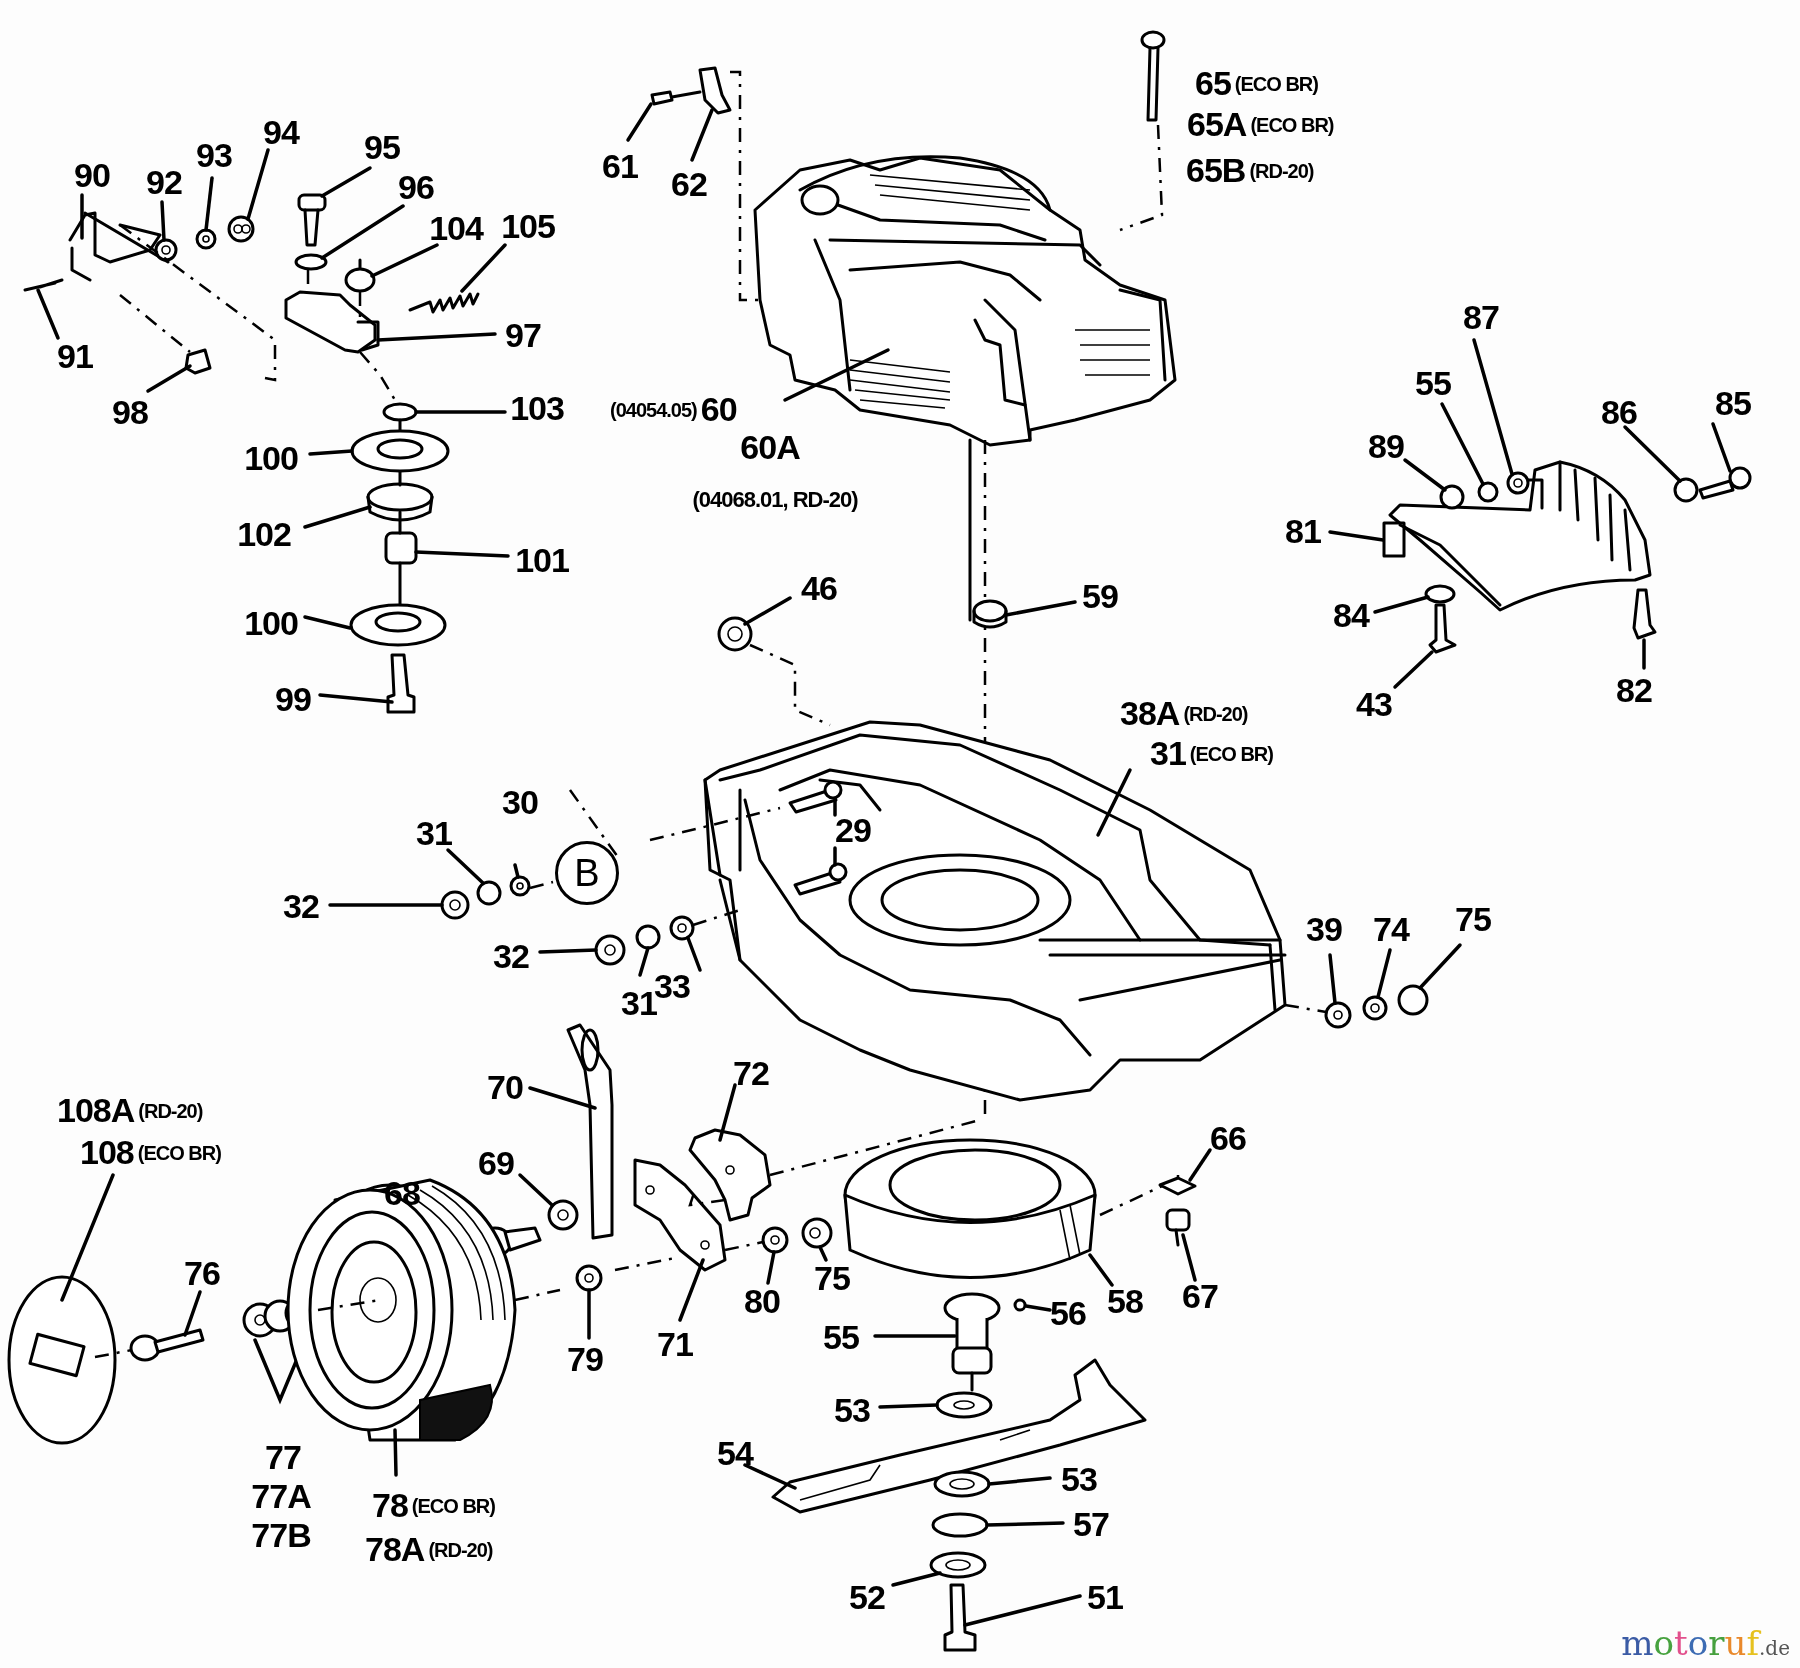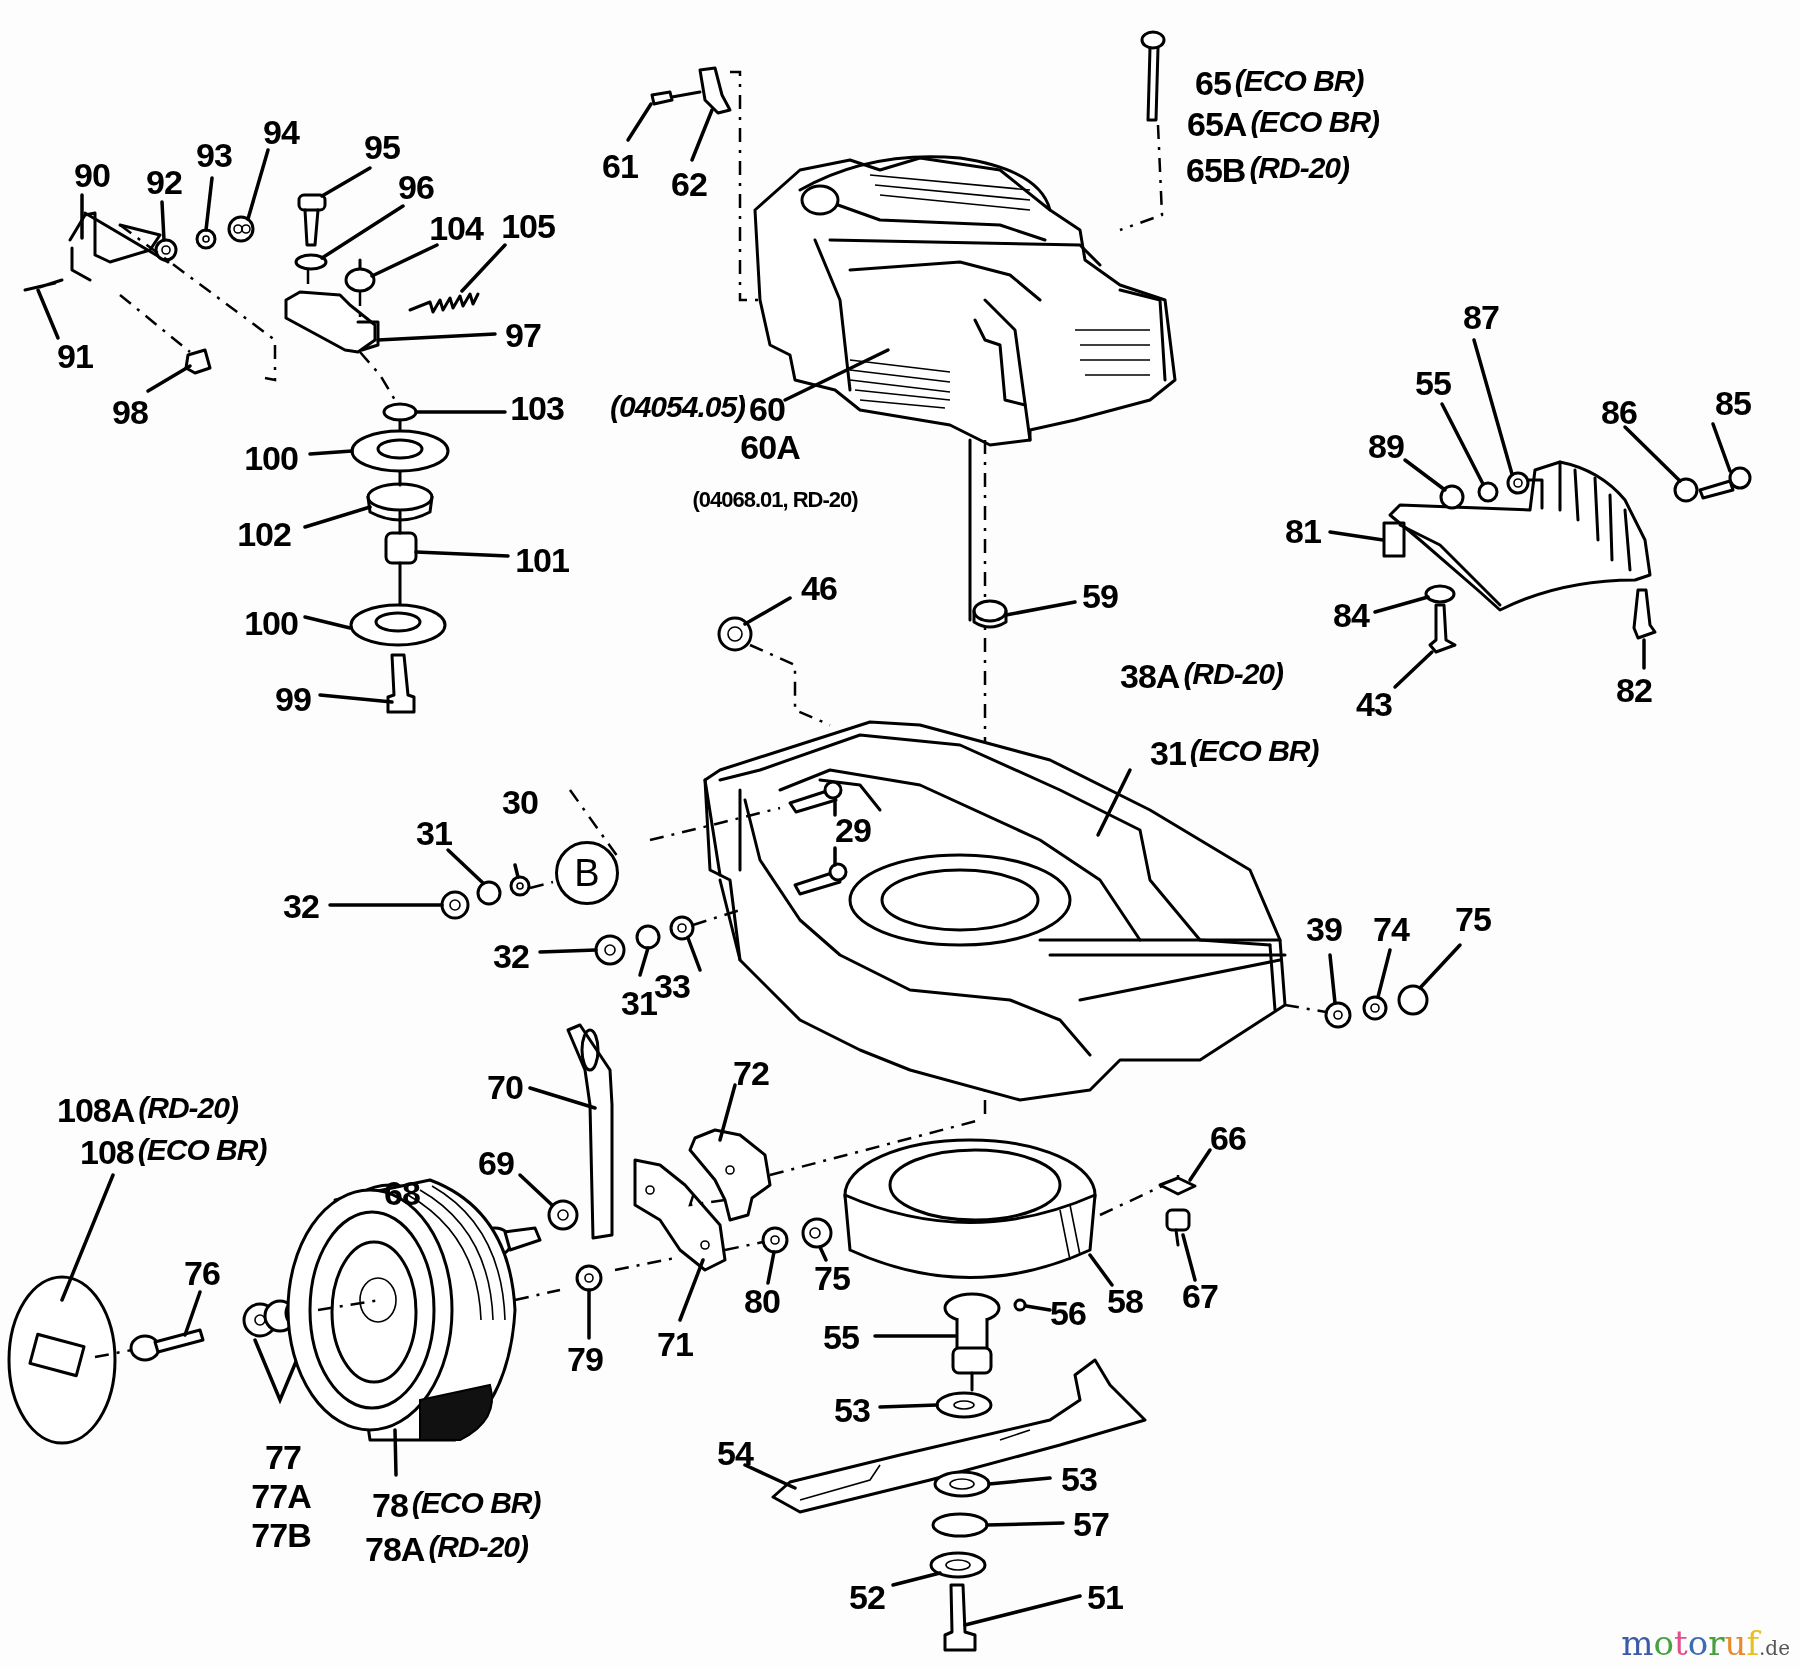--- a/index.html
+++ b/index.html
@@ -5,21 +5,21 @@
   html, body { margin:0; padding:0; background:#fdfdfd; }
   #canvas { position:relative; width:1800px; height:1668px; background:#fdfdfd; overflow:hidden; }
   svg.art { position:absolute; left:0; top:0; width:1800px; height:1668px; }
   svg.art .p { fill:none; stroke:#000; stroke-width:3; stroke-linejoin:round; stroke-linecap:round; }
   svg.art .pf { fill:#fff; stroke:#000; stroke-width:3; stroke-linejoin:round; }
   svg.art .dk { fill:#111; stroke:#000; stroke-width:2; }
   svg.art .ld { stroke:#000; stroke-width:3.5; stroke-linecap:round; fill:none; }
   svg.art .ds { fill:none; stroke:#000; stroke-width:2.5; stroke-dasharray:14 8 3 8; }
   svg.art .th { fill:none; stroke:#000; stroke-width:1.6; }
   .lbl { position:absolute; font-family:"Liberation Sans", sans-serif; font-weight:bold; font-size:34px; color:#000; line-height:1; white-space:nowrap; letter-spacing:-1px; transform:translate(-50%,-50%); }
-  .lbl .sub { font-size:30px; font-weight:bold; letter-spacing:-1px; margin-left:4px; vertical-align:4px;font-style:italic; }
+  .lbl .sub { font-size:20px; font-weight:bold; letter-spacing:-1px; margin-left:4px; vertical-align:4px; }
   .note { position:absolute; font-family:"Liberation Sans", sans-serif; font-weight:bold; font-size:22px; letter-spacing:-1px; white-space:nowrap; transform:translate(-50%,-50%); }
   .bcircle { position:absolute; width:58px; height:58px; border:3px solid #000; border-radius:50%; font-family:"Liberation Sans", sans-serif; font-size:38px; display:flex; align-items:center; justify-content:center; transform:translate(-50%,-50%); background:#fff; }
   #watermark { position:absolute; right:10px; bottom:8px; font-family:"DejaVu Serif", serif; font-size:34px; line-height:1; }
   #watermark .de { font-size:20px; color:#555; }
 </style>
 </head>
 <body>
 
 <div id="canvas">
 
@@ -413,21 +413,21 @@
 <span class="lbl" style="left:1619px;top:412px">86</span>
 <span class="lbl" style="left:1733px;top:403px">85</span>
 <span class="lbl" style="left:1303px;top:531px">81</span>
 <span class="lbl" style="left:1351px;top:615px">84</span>
 <span class="lbl" style="left:1374px;top:704px">43</span>
 <span class="lbl" style="left:1634px;top:690px">82</span>
 
 <span class="lbl" style="left:819px;top:588px">46</span>
 <span class="lbl" style="left:1100px;top:596px">59</span>
 
-<span class="lbl" style="left:1120px;top:676px;transform:translate(0,-50%)"><span>38A</span><span class="sub">(RD-20)</span></span>
+<span class="lbl" style="left:1120px;top:713px;transform:translate(0,-50%)"><span>38A</span><span class="sub">(RD-20)</span></span>
 <span class="lbl" style="left:1150px;top:753px;transform:translate(0,-50%)"><span>31</span><span class="sub">(ECO BR)</span></span>
 
 <span class="lbl" style="left:853px;top:830px">29</span>
 <span class="lbl" style="left:520px;top:802px">30</span>
 <span class="lbl" style="left:434px;top:833px">31</span>
 <span class="lbl" style="left:301px;top:906px">32</span>
 <span class="bcircle" style="left:587px;top:873px">B</span>
 <span class="lbl" style="left:511px;top:956px">32</span>
 <span class="lbl" style="left:639px;top:1003px">31</span>
 <span class="lbl" style="left:672px;top:986px">33</span>

